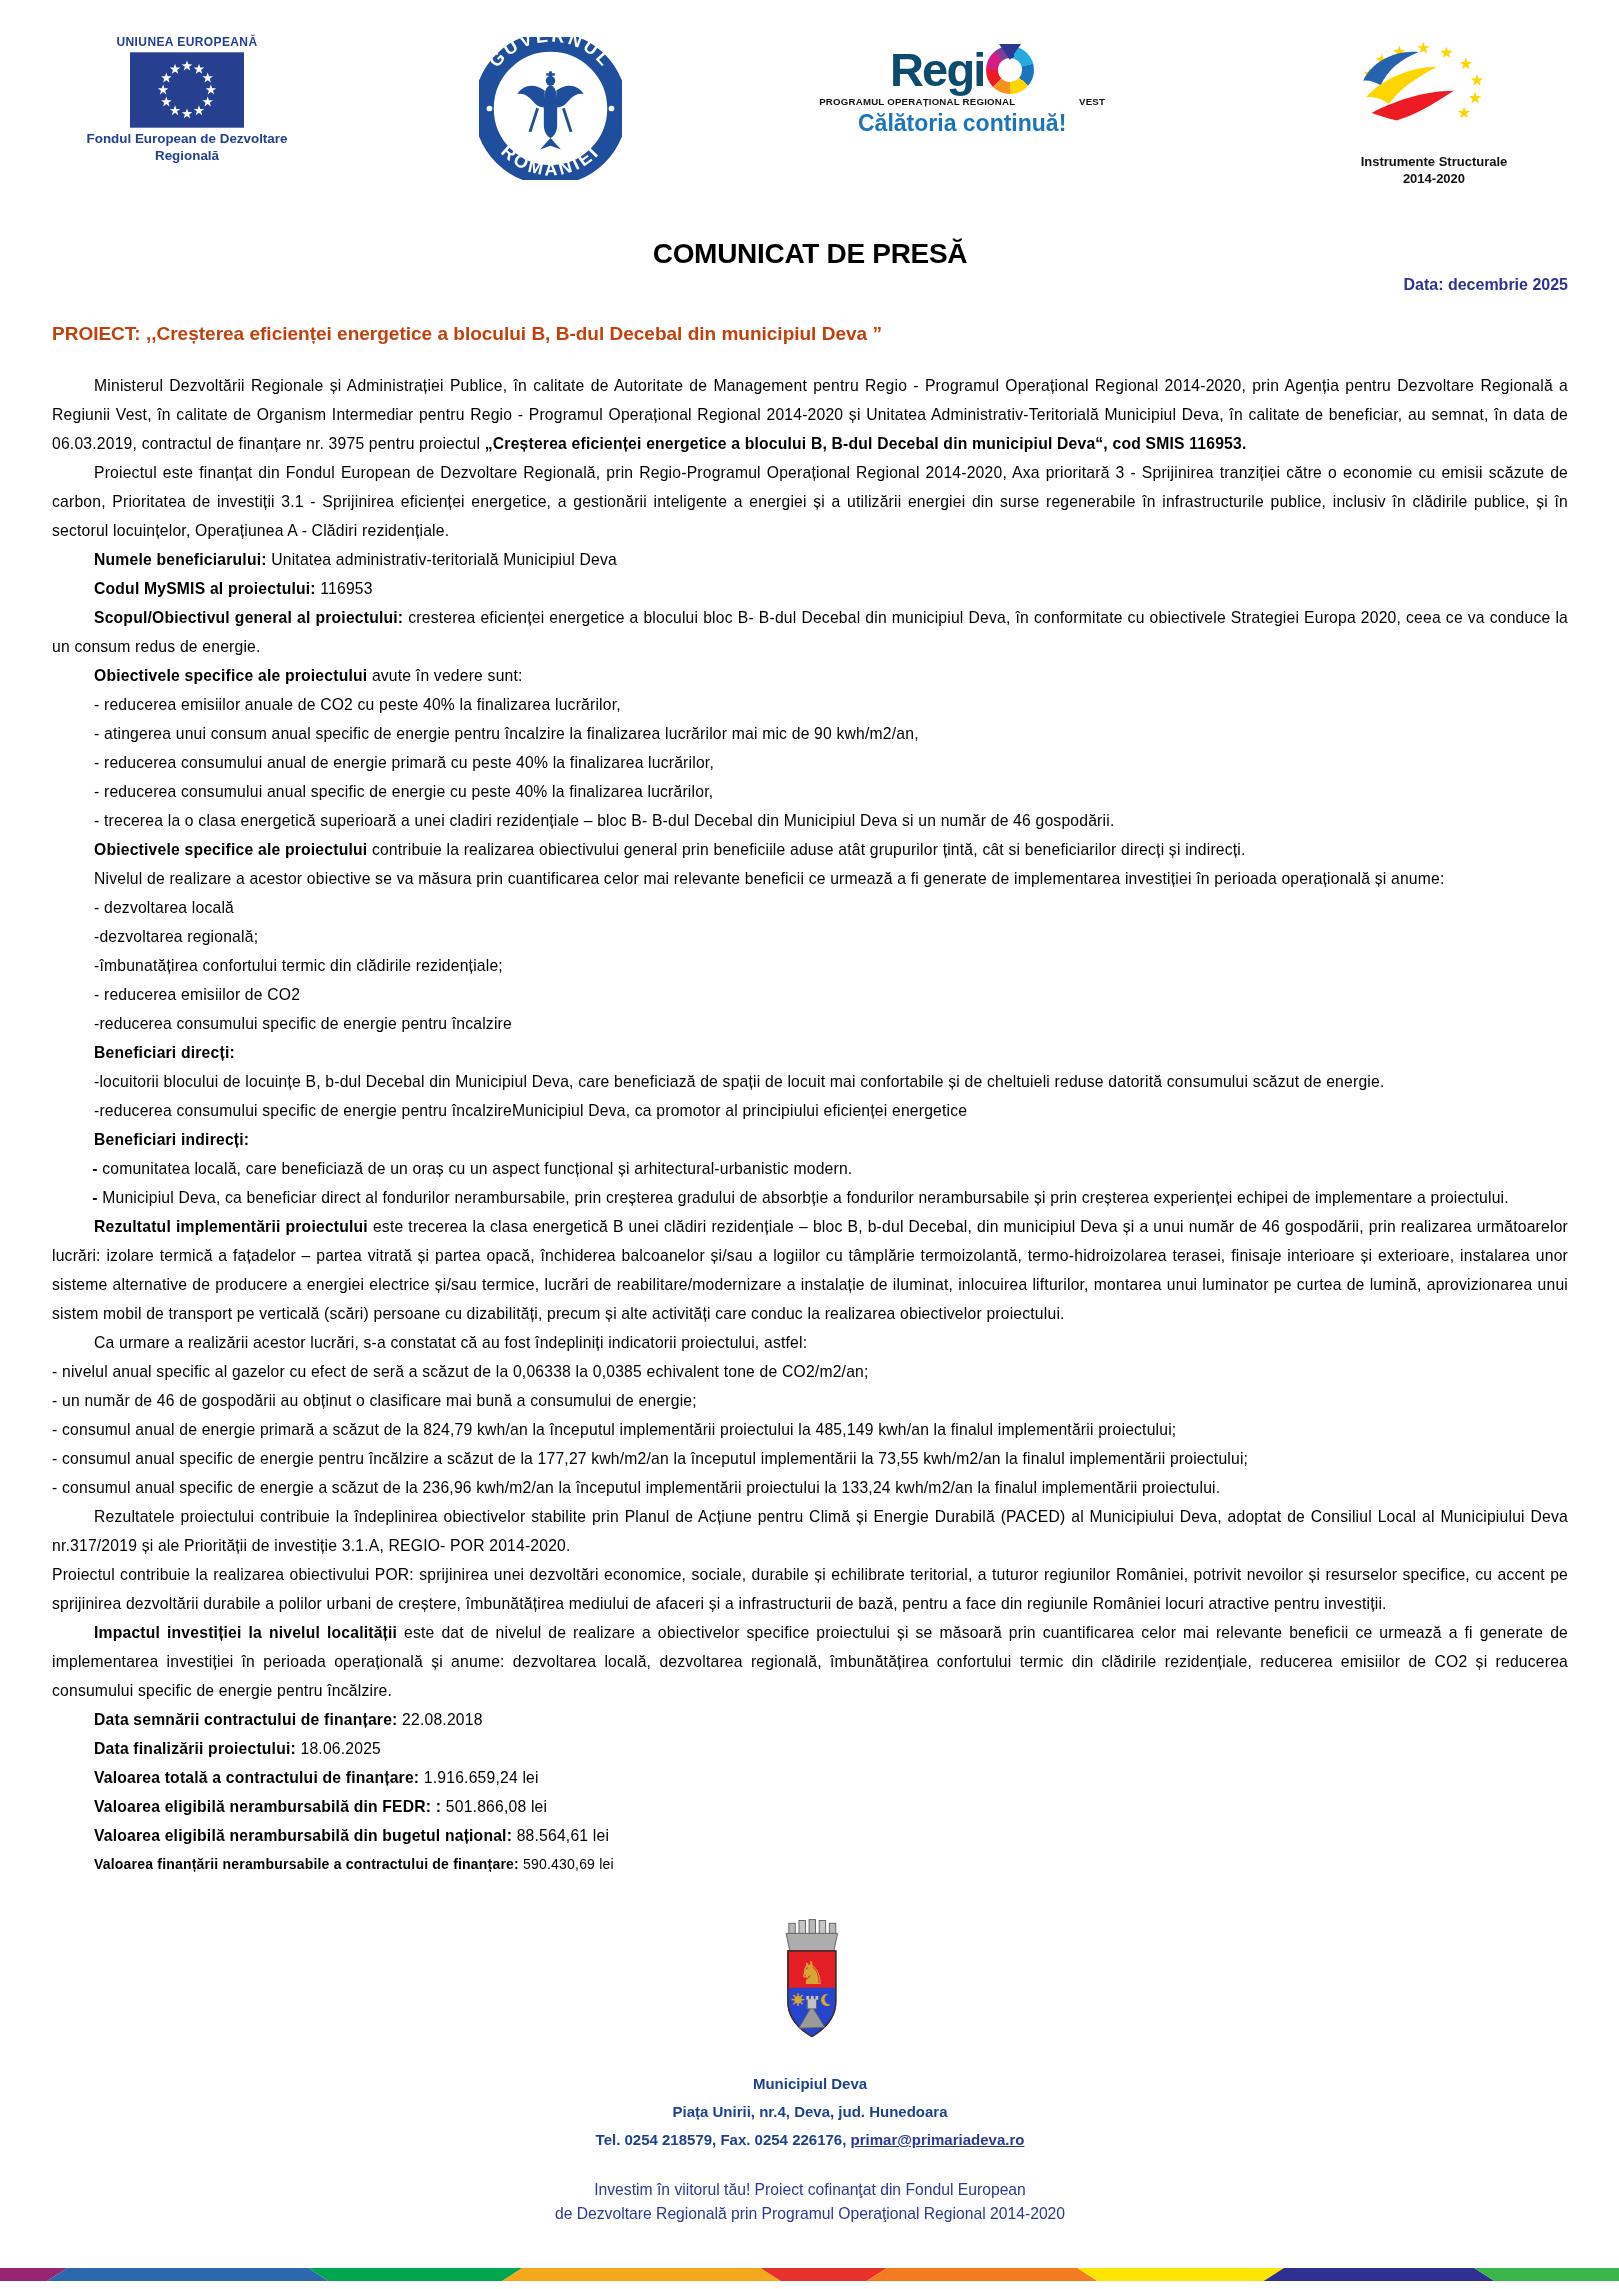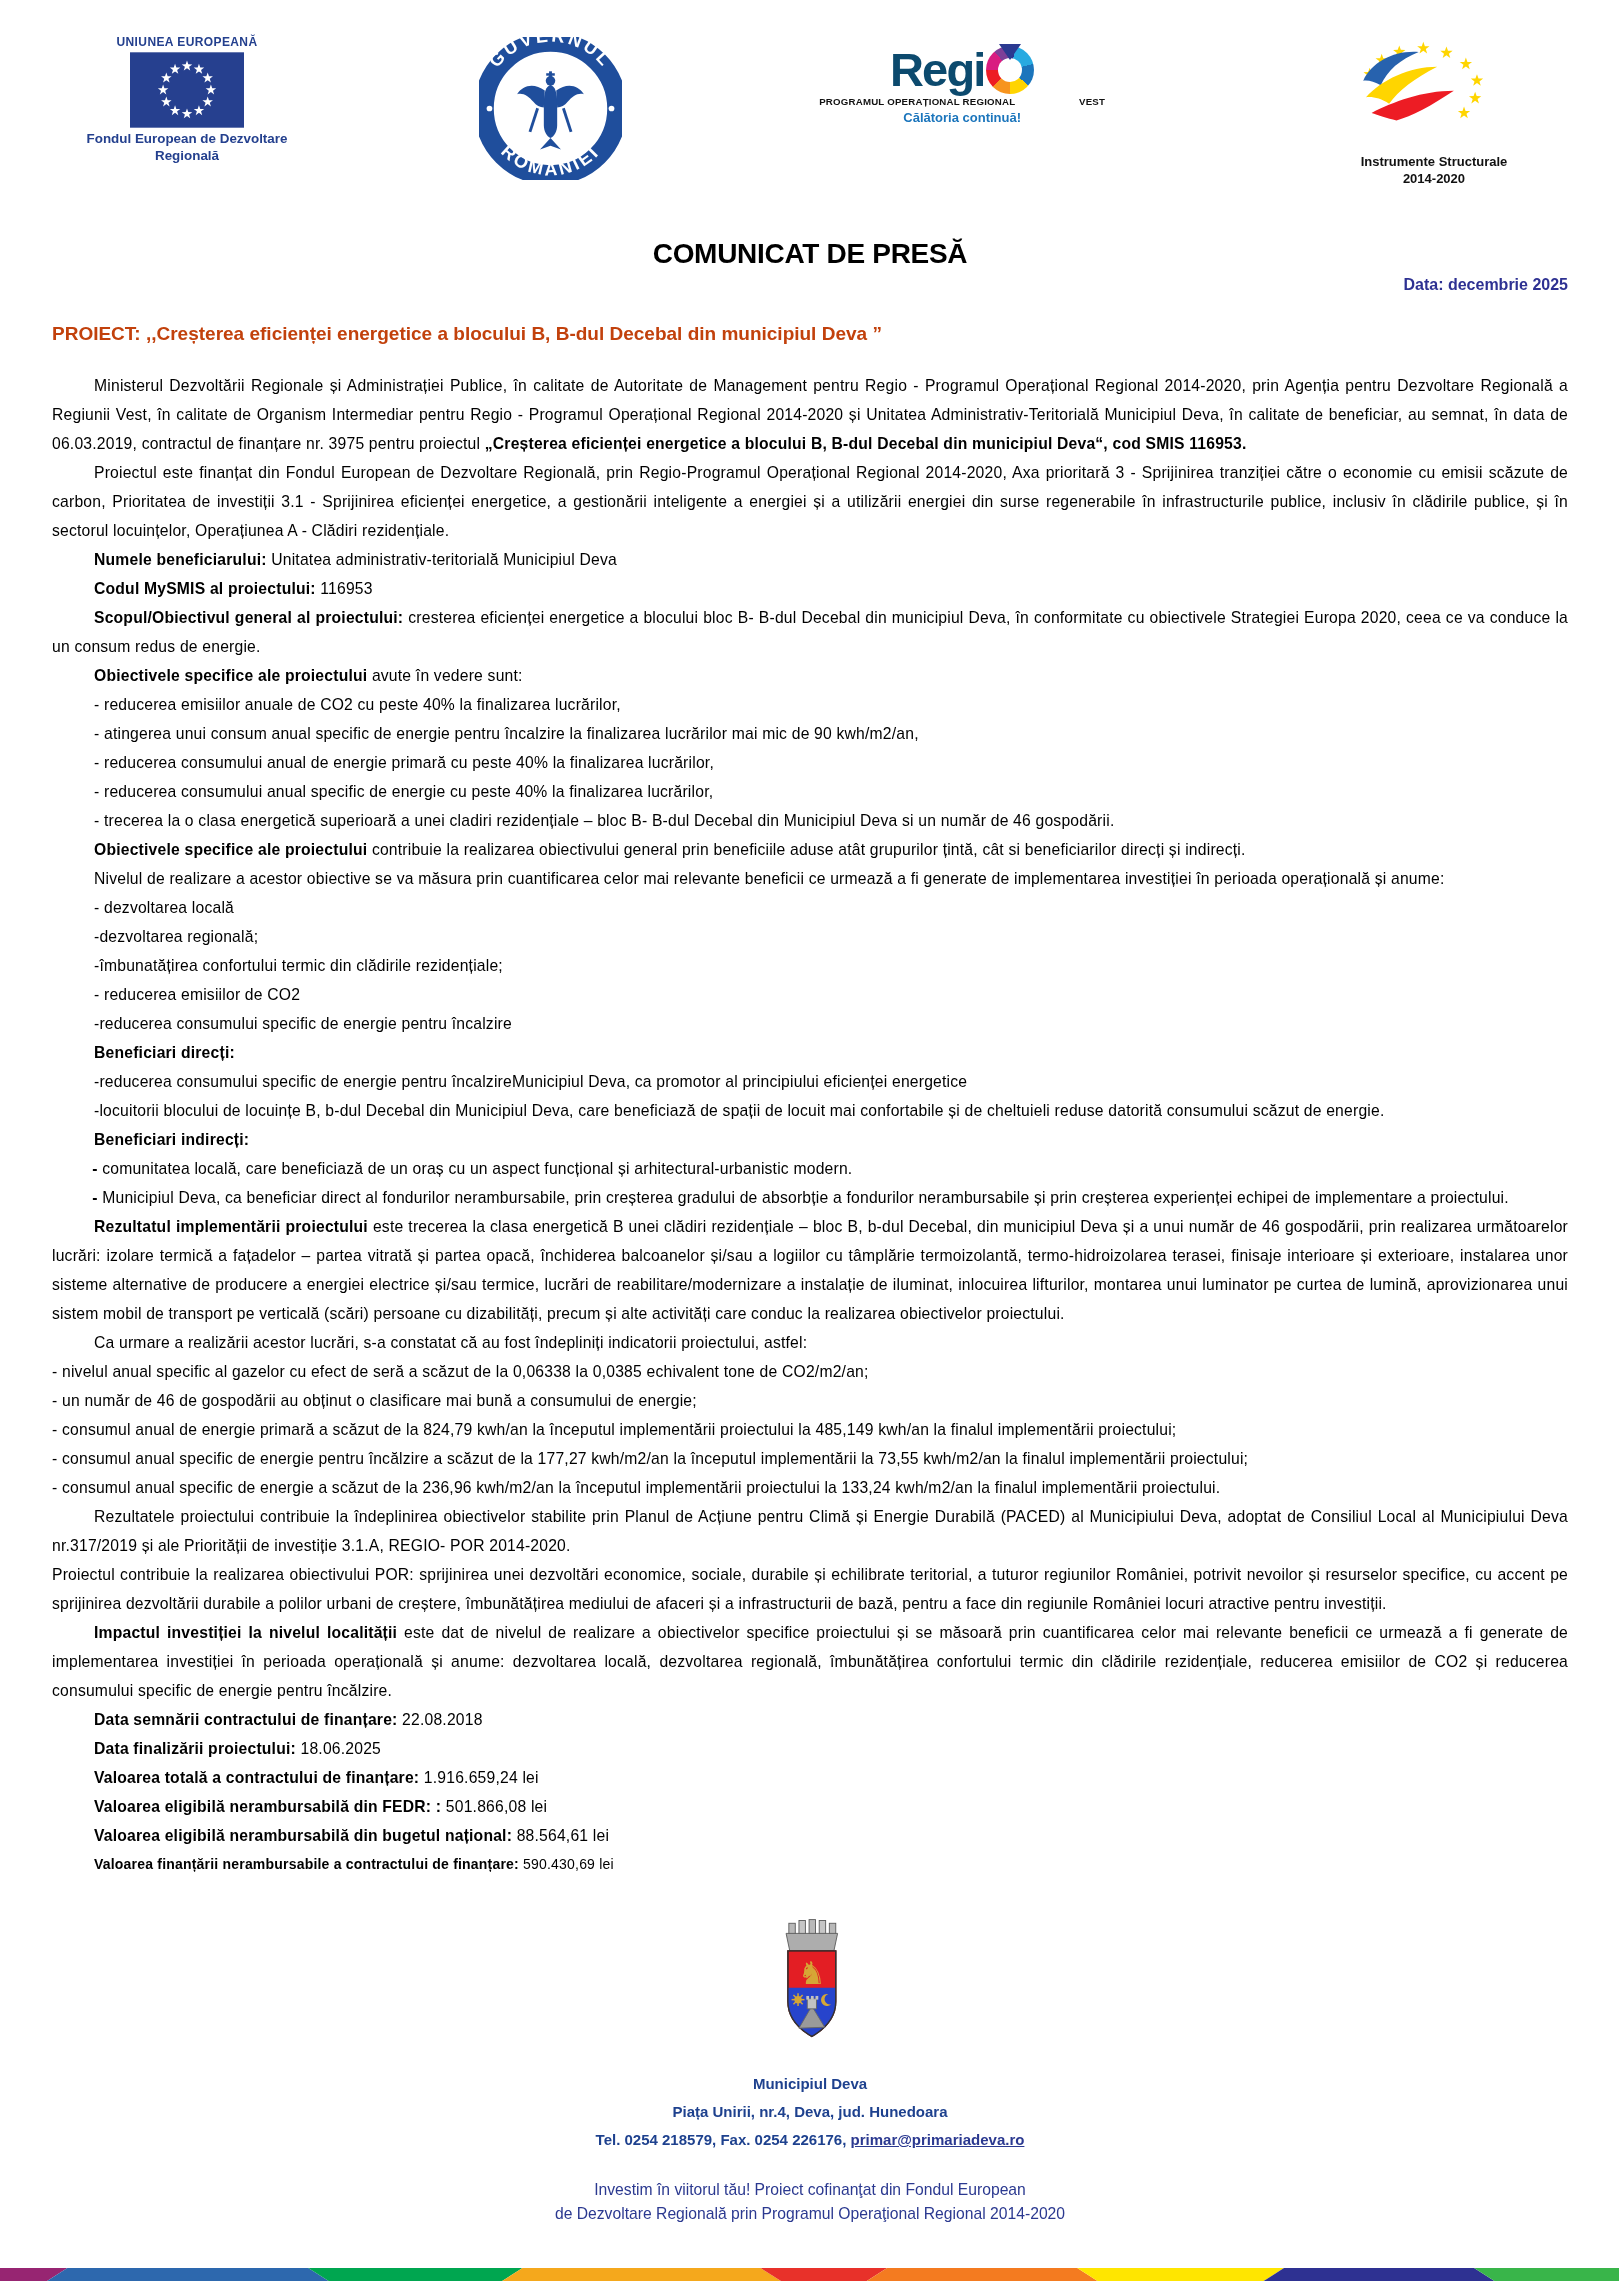--- a/index.html
+++ b/index.html
@@ -14,21 +14,21 @@
   .eu-caption{font-size:13.4px;font-weight:bold;margin-top:3.7px;line-height:1.25;}
   .gov-block{width:148px;text-align:center;margin-top:1.8px;}
   .regio-block{width:305px;text-align:center;margin-top:11px;}
   .regio-word{font-weight:bold;color:#0c4a6e;font-size:47px;line-height:.9;letter-spacing:-1.8px;display:inline-flex;align-items:center;}
   .regio-o{position:relative;width:48px;height:48px;border-radius:50%;margin-left:1.8px;
            background:conic-gradient(from 15deg,#27aae1 0 60deg,#1b75bc 60deg 115deg,#ffd400 115deg 165deg,#f7941e 165deg 210deg,#ed1c24 210deg 255deg,#d91c81 255deg 305deg,#7e3f98 305deg 345deg,#2e3192 345deg 360deg);}
   .regio-o::after{content:"";position:absolute;left:12px;top:12px;width:24px;height:24px;border-radius:50%;background:#fff;}
   .regio-notch{position:absolute;left:50%;top:-1.8px;transform:translateX(-50%);width:0;height:0;z-index:2;
            border-left:11px solid transparent;border-right:11px solid transparent;border-top:16.6px solid #2B3990;}
   .regio-sub{display:flex;justify-content:space-between;width:286px;margin:1.8px auto 0;font-size:9.7px;font-weight:bold;color:#111;letter-spacing:0.2px;}
-  .regio-tag{color:#1B75BC;font-size:13px;font-weight:bold;margin-top:3.7px;}
+  .regio-tag{color:#1B75BC;font-size:23px;font-weight:bold;margin-top:3.7px;}
   .struct-block{width:268px;text-align:center;margin-top:3.7px;}
   .struct-caption{font-size:13px;font-weight:bold;color:#111;line-height:1.3;margin-top:1.8px;}
 
   
   .main-title{margin-top:39px;text-align:center;color:#000000;font-size:28px;font-weight:bold;letter-spacing:-0.3px;}
   .date-line{margin-top:5.5px;text-align:right;color:#2E3192;font-size:16px;font-weight:bold;}
   .project-title{margin-top:29.5px;color:#c2410c;font-size:19px;font-weight:bold;}
 
   
   .doc{margin-top:26px;font-size:15.7px;line-height:29px;letter-spacing:0.2px;}
@@ -165,22 +165,22 @@
       <p class="ind">- reducerea consumului anual specific de energie cu peste 40% la finalizarea lucrărilor,</p>
       <p class="ind">- trecerea la o clasa energetică superioară a unei cladiri rezidențiale – bloc B- B-dul Decebal din Municipiul Deva si un număr de 46 gospodării.</p>
       <p class="ind"><b>Obiectivele specifice ale proiectului</b> contribuie la realizarea obiectivului general prin beneficiile aduse atât grupurilor țintă, cât si beneficiarilor direcți și indirecți.</p>
       <p class="ind">Nivelul de realizare a acestor obiective se va măsura prin cuantificarea celor mai relevante beneficii ce urmează a fi generate de implementarea investiției în perioada operațională și anume:</p>
       <p class="ind">- dezvoltarea locală</p>
       <p class="ind">-dezvoltarea regională;</p>
       <p class="ind">-îmbunatățirea confortului termic din clădirile rezidențiale;</p>
       <p class="ind">- reducerea emisiilor de CO2</p>
       <p class="ind">-reducerea consumului specific de energie pentru încalzire</p>
       <p class="ind"><b>Beneficiari direcți:</b></p>
+      <p class="ind">-locuitorii blocului de locuințe B, b-dul Decebal din Municipiul Deva, care beneficiază de spații de locuit mai confortabile și de cheltuieli reduse datorită consumului scăzut de energie.</p>
       <p class="ind">-reducerea consumului specific de energie pentru încalzireMunicipiul Deva, ca promotor al principiului eficienței energetice</p>
-      <p class="ind">-locuitorii blocului de locuințe B, b-dul Decebal din Municipiul Deva, care beneficiază de spații de locuit mai confortabile și de cheltuieli reduse datorită consumului scăzut de energie.</p>
       <p class="ind"><b>Beneficiari indirecți:</b></p>
       <p class="hang"><b>-</b> comunitatea locală, care beneficiază de un oraș cu un aspect funcțional și arhitectural-urbanistic modern.</p>
       <p class="hang"><b>-</b> Municipiul Deva, ca beneficiar direct al fondurilor nerambursabile, prin creșterea gradului de absorbție a fondurilor nerambursabile și prin creșterea experienței echipei de implementare a proiectului.</p>
       <p class="ind"><b>Rezultatul implementării proiectului</b> este trecerea la clasa energetică B unei clădiri rezidențiale – bloc B, b-dul Decebal, din municipiul Deva și a unui număr de 46 gospodării, prin realizarea următoarelor lucrări: izolare termică a fațadelor – partea vitrată și partea opacă, închiderea balcoanelor și/sau a logiilor cu tâmplărie termoizolantă, termo-hidroizolarea terasei, finisaje interioare și exterioare, instalarea unor sisteme alternative de producere a energiei electrice și/sau termice, lucrări de reabilitare/modernizare a instalație de iluminat, inlocuirea lifturilor, montarea unui luminator pe curtea de lumină, aprovizionarea unui sistem mobil de transport pe verticală (scări) persoane cu dizabilități, precum și alte activități care conduc la realizarea obiectivelor proiectului.</p>
       <p class="ind">Ca urmare a realizării acestor lucrări, s-a constatat că au fost îndepliniți indicatorii proiectului, astfel:</p>
       <p class="none">- nivelul anual specific al gazelor cu efect de seră a scăzut de la 0,06338 la 0,0385 echivalent tone de CO2/m2/an;</p>
       <p class="none">- un număr de 46 de gospodării au obținut o clasificare mai bună a consumului de energie;</p>
       <p class="none">- consumul anual de energie primară a scăzut de la 824,79 kwh/an la începutul implementării proiectului la 485,149 kwh/an la finalul implementării proiectului;</p>
       <p class="none">- consumul anual specific de energie pentru încălzire a scăzut de la 177,27 kwh/m2/an la începutul implementării la 73,55 kwh/m2/an la finalul implementării proiectului;</p>
       <p class="none">- consumul anual specific de energie a scăzut de la 236,96 kwh/m2/an la începutul implementării proiectului la 133,24 kwh/m2/an la finalul implementării proiectului.</p>

